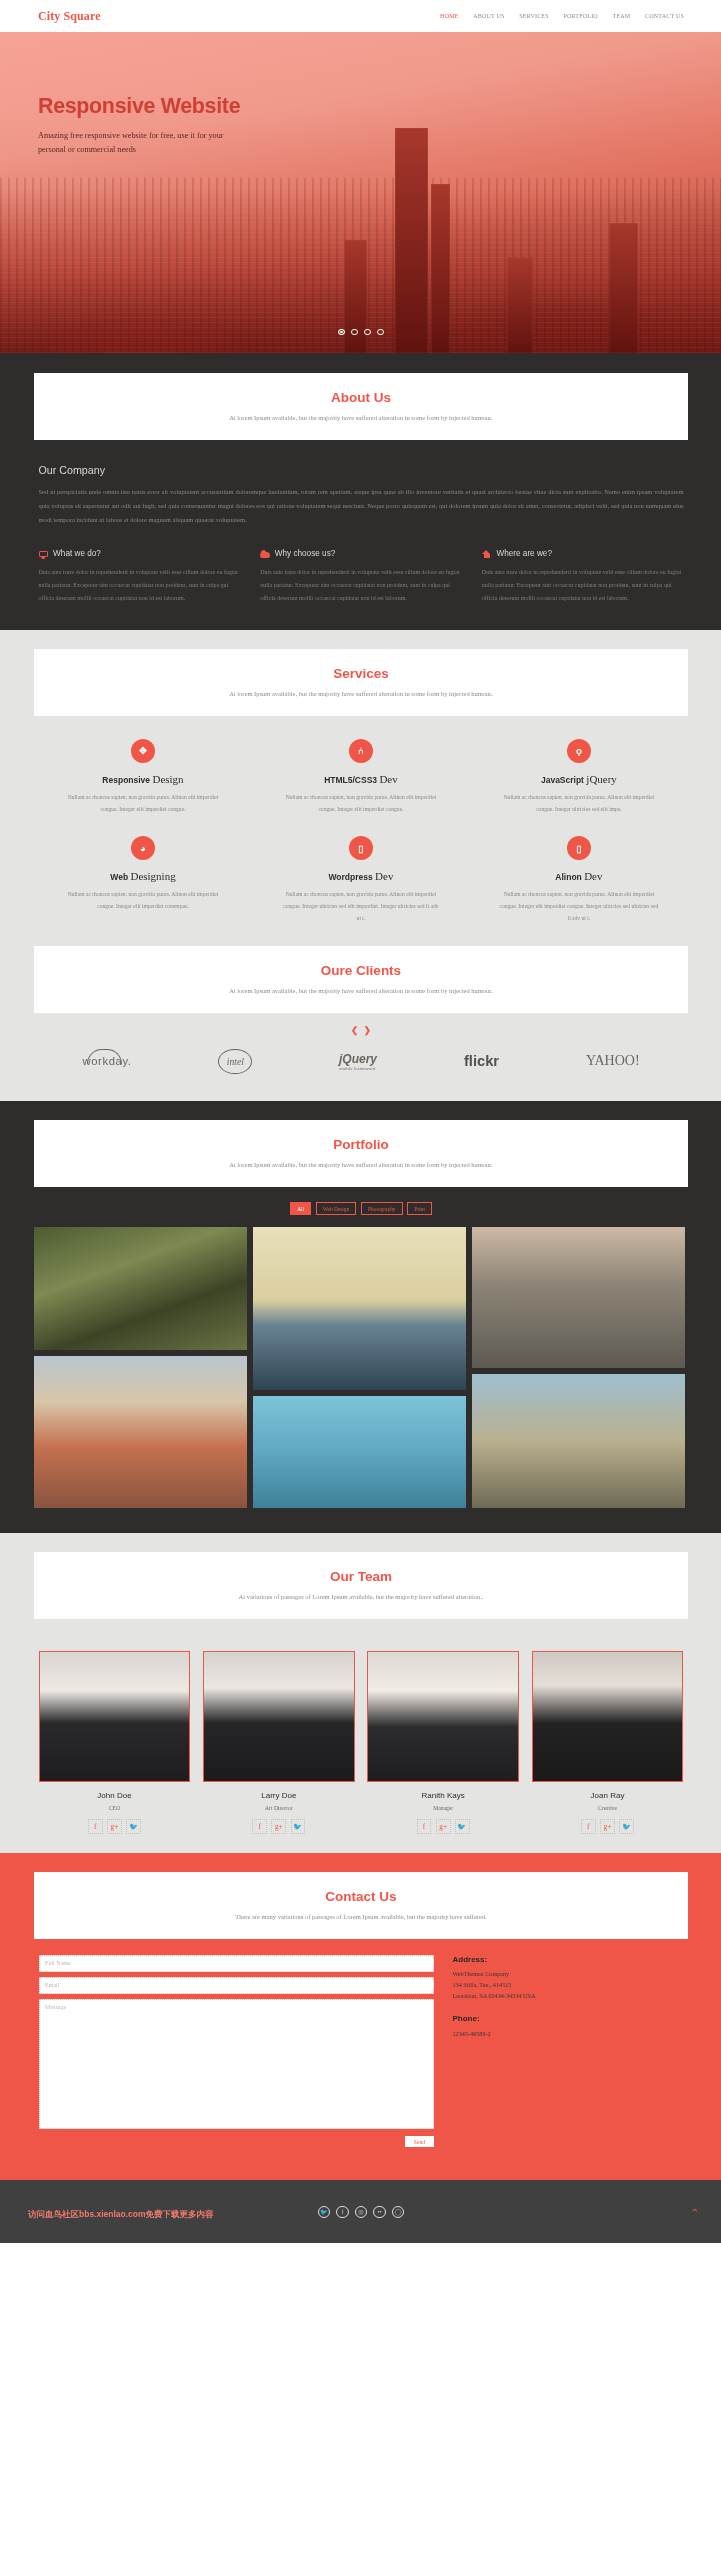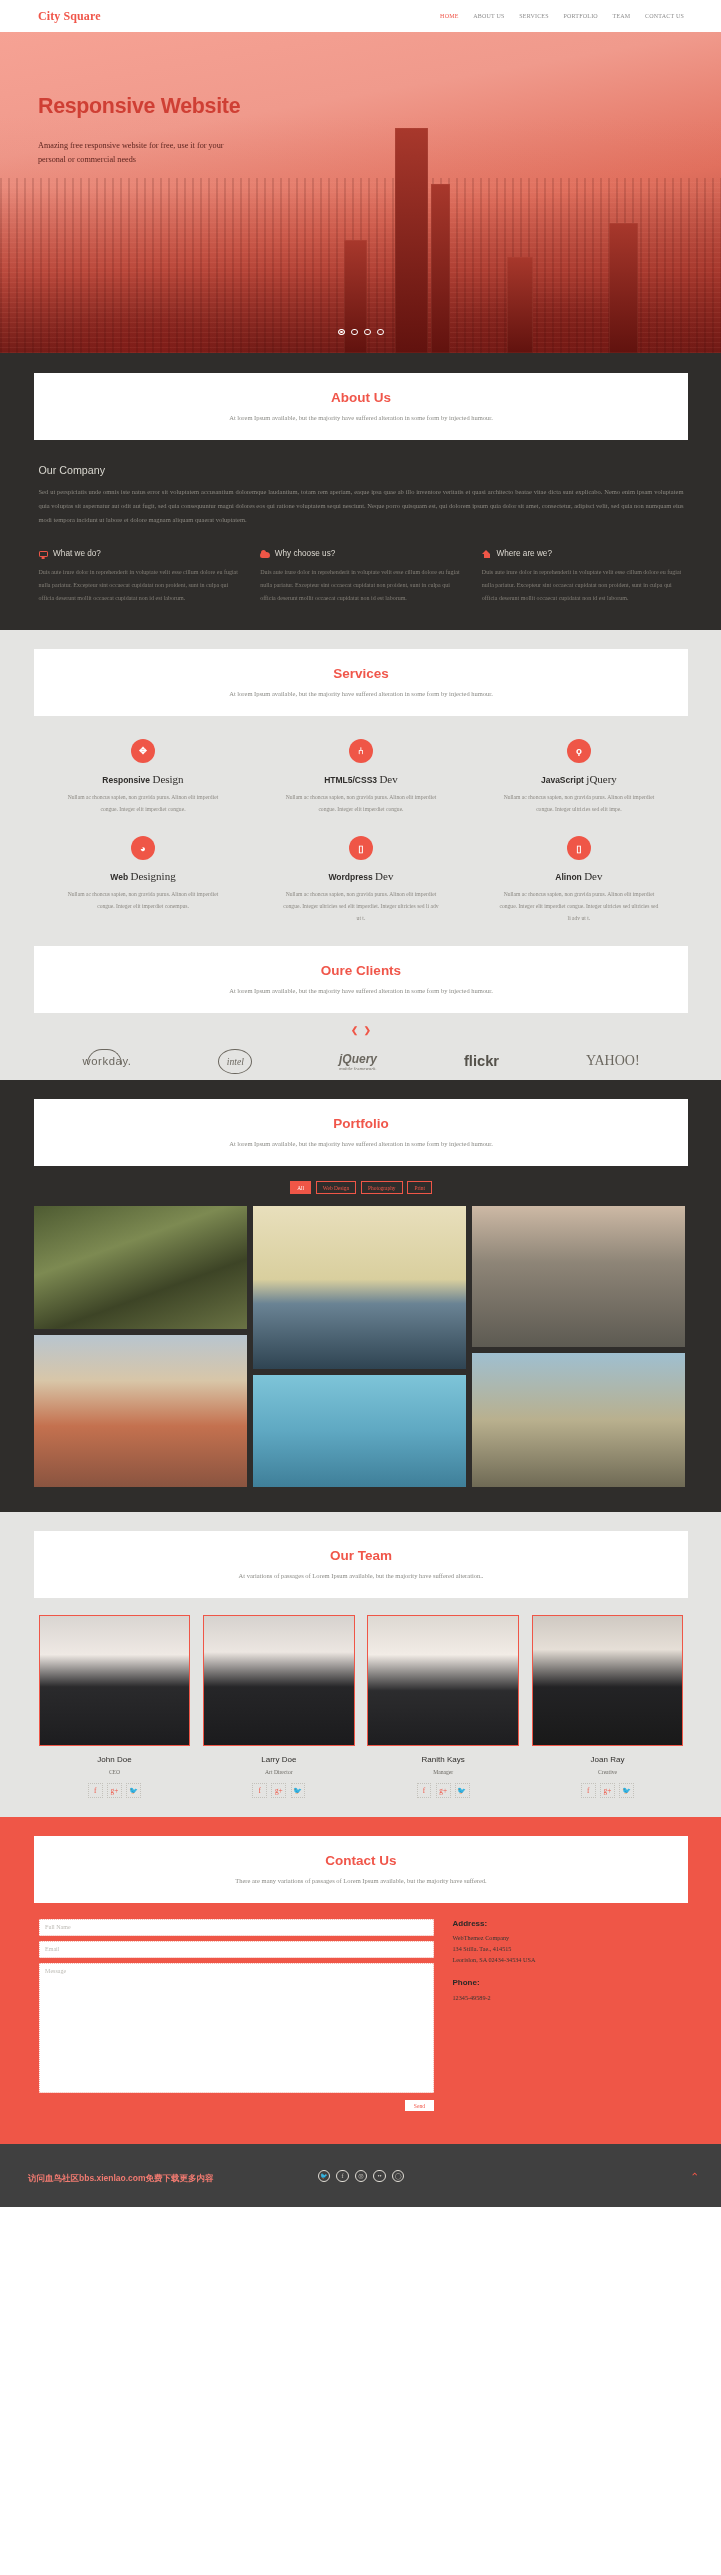--- a/index.html
+++ b/index.html
@@ -47,21 +47,21 @@
       repeating-linear-gradient(0deg, rgba(255,170,150,.10) 0 1.1px, transparent 1.1px 5px);
     opacity:.75;
   }
   .tower {
     position: absolute; bottom: 0; background: linear-gradient(to top, #61120e, #a8382c);
     box-shadow: inset 0 0 0 0.6px rgba(255,180,160,.12);
   }
   .hero-text { position: relative; padding-top: 62px; padding-left: 38px; width: 395px; z-index:3; }
   .hero-title {
     font-family: "Liberation Sans", sans-serif; font-size: 21.4px; font-weight: bold;
-    color: #cf3f34; letter-spacing: -0.3px; margin-bottom: 20px;
+    color: #cf3f34; letter-spacing: -0.3px; margin-bottom: 10px;
   }
   .hero-sub {
     font-family: "Liberation Serif", serif; font-size: 8.2px; line-height: 1.65;
     color: #5f2620; width: 186px;
   }
   .hero-dots {
     position: absolute; bottom: 17px; left: 0; right: 0; text-align: center; z-index: 4;
   }
   .dot {
     display: inline-block; width: 6.2px; height: 6.2px; border-radius: 50%;
@@ -118,21 +118,21 @@
     font-family: "Liberation Sans", sans-serif; font-size: 9.6px; font-weight: bold;
   }
   .svc h3 {
     font-family: "Liberation Sans", sans-serif; font-size: 8.5px; font-weight: bold;
     color: #2f2d2b; margin-bottom: 7.3px;
   }
   .svc h3 span { font-family: "Liberation Serif", serif; font-weight: normal; font-size: 11px; }
   .svc p { font-size: 5.6px; line-height: 2.1; color: #8d8a84; }
 
   
-  .clients { background: #e4e4e2; padding-bottom: 6px; }
+  .clients { background: #e4e4e2; padding-bottom: 27px; }
   .carousel-arrows { text-align: center; margin: 12.4px 0 10px; }
   .carr {
     display: inline-block; color: #ef5647; font-size: 8.5px; font-weight: bold; margin: 0 1.7px;
     font-family: "Liberation Sans", sans-serif; cursor: pointer;
   }
   .logos { display: flex; align-items: center; justify-content: space-around; padding: 3.4px 39px 0; }
   .logo-item { color: #6b675f; text-align: center; }
   .lg-workday { font-family: "Liberation Sans", sans-serif; font-size: 11.3px; letter-spacing: 0.6px; position: relative; }
   .lg-workday::before{ content:""; position:absolute; left:4.5px; top:-6.8px; width:33px; height:14.7px;
     border:1.1px solid #6b675f; border-bottom:none; border-radius: 17px 17px 0 0; }
@@ -151,21 +151,21 @@
     font-size: 5.4px; margin: 0 1.1px; font-family: "Liberation Serif", serif; cursor: pointer;
   }
   .filter.active { background: #ef5647; color: #fff; }
   .pf-grid { width: 654px; margin: 0 auto; display: flex; gap: 6.2px; }
   .pf-col { display: flex; flex-direction: column; gap: 6.2px; }
   .pf-item { overflow: hidden; position: relative; }
 
   
   .team { background: #e4e4e2; padding-bottom: 19px; }
   .team-grid { display: flex; gap: 12.4px; width: 654px; margin: 17px auto 0; padding: 0 4.5px; }
-  .member { flex: 1; text-align: center; }
+  .member { flex: 1; text-align: center; margin-top: 15px; }
   .member-photo {
     border: 0.6px solid #ef5647; padding: 2.3px; background: #fff; height: 131px; overflow: hidden; position: relative;
   }
   .member h5 {
     font-family: "Liberation Sans", sans-serif; font-size: 8px; font-weight: normal;
     color: #2f2d2b; margin: 9.6px 0 4.5px;
   }
   .member .role { font-size: 5.6px; color: #6d6a64; margin-bottom: 8px; }
   .socials { display: flex; justify-content: center; gap: 4.5px; }
   .soc {

